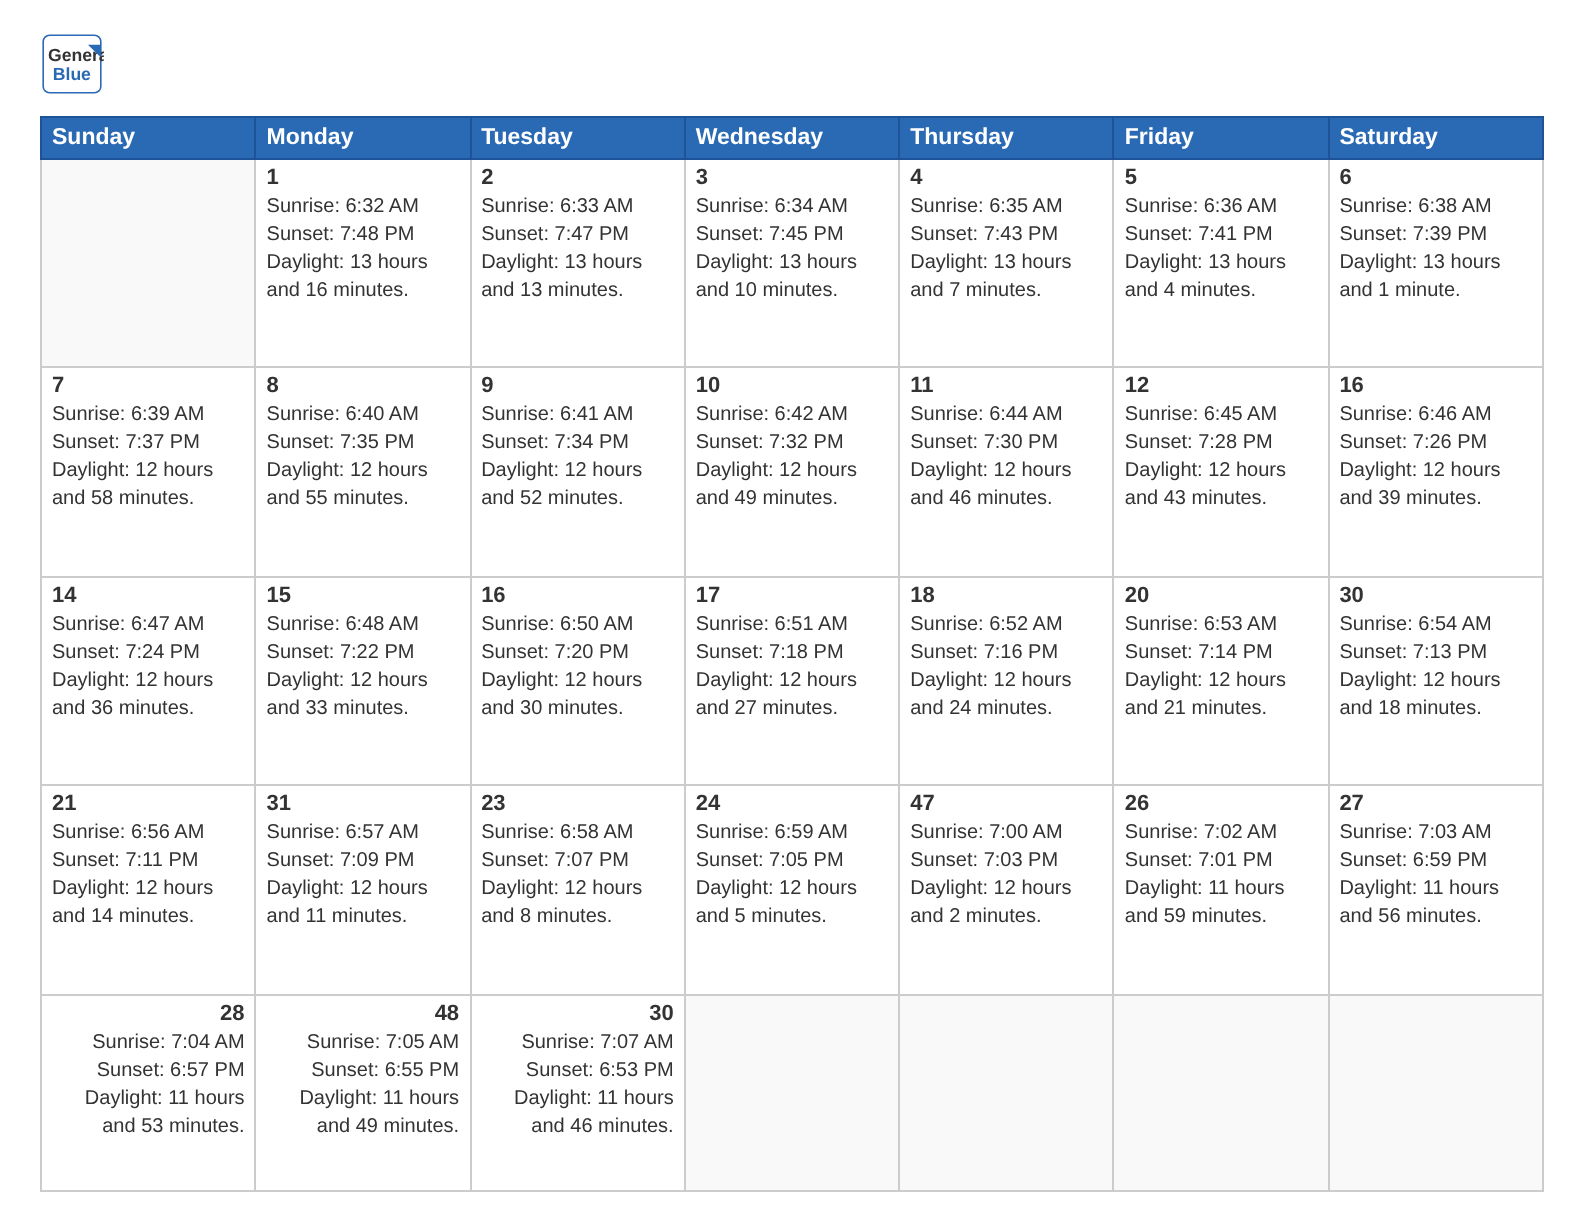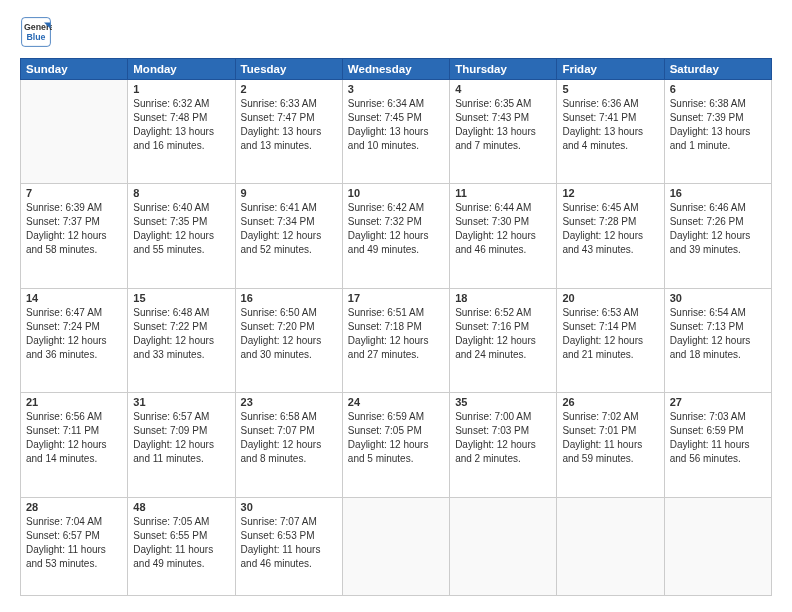--- a/index.html
+++ b/index.html
@@ -78,20 +78,21 @@
     .cell-text {
       font-size: 10px;
       line-height: 1.4;
       color: #333;
     }
     .empty-cell {
       background: #f9f9f9;
     }
     tr:last-child td {
       height: 68px;
+      text-align: right;
     }
   </style>
 </head>
 <body>
 
 <div class="page">
   <div class="header">
     <div class="logo">
       <svg class="logo-icon" viewBox="0 0 40 40">
         <rect x="2" y="2" width="36" height="36" rx="4" fill="#fff" stroke="#2a6ab5" stroke-width="1"></rect>
@@ -217,21 +218,21 @@
           </td>
           <td>
             <span class="day-num">23</span>
             <div class="cell-text">Sunrise: 6:58 AM<br>Sunset: 7:07 PM<br>Daylight: 12 hours and 8 minutes.</div>
           </td>
           <td>
             <span class="day-num">24</span>
             <div class="cell-text">Sunrise: 6:59 AM<br>Sunset: 7:05 PM<br>Daylight: 12 hours and 5 minutes.</div>
           </td>
           <td>
-            <span class="day-num">35</span>
+            <span class="day-num">47</span>
             <div class="cell-text">Sunrise: 7:00 AM<br>Sunset: 7:03 PM<br>Daylight: 12 hours and 2 minutes.</div>
           </td>
           <td>
             <span class="day-num">26</span>
             <div class="cell-text">Sunrise: 7:02 AM<br>Sunset: 7:01 PM<br>Daylight: 11 hours and 59 minutes.</div>
           </td>
           <td>
             <span class="day-num">27</span>
             <div class="cell-text">Sunrise: 7:03 AM<br>Sunset: 6:59 PM<br>Daylight: 11 hours and 56 minutes.</div>
           </td>

